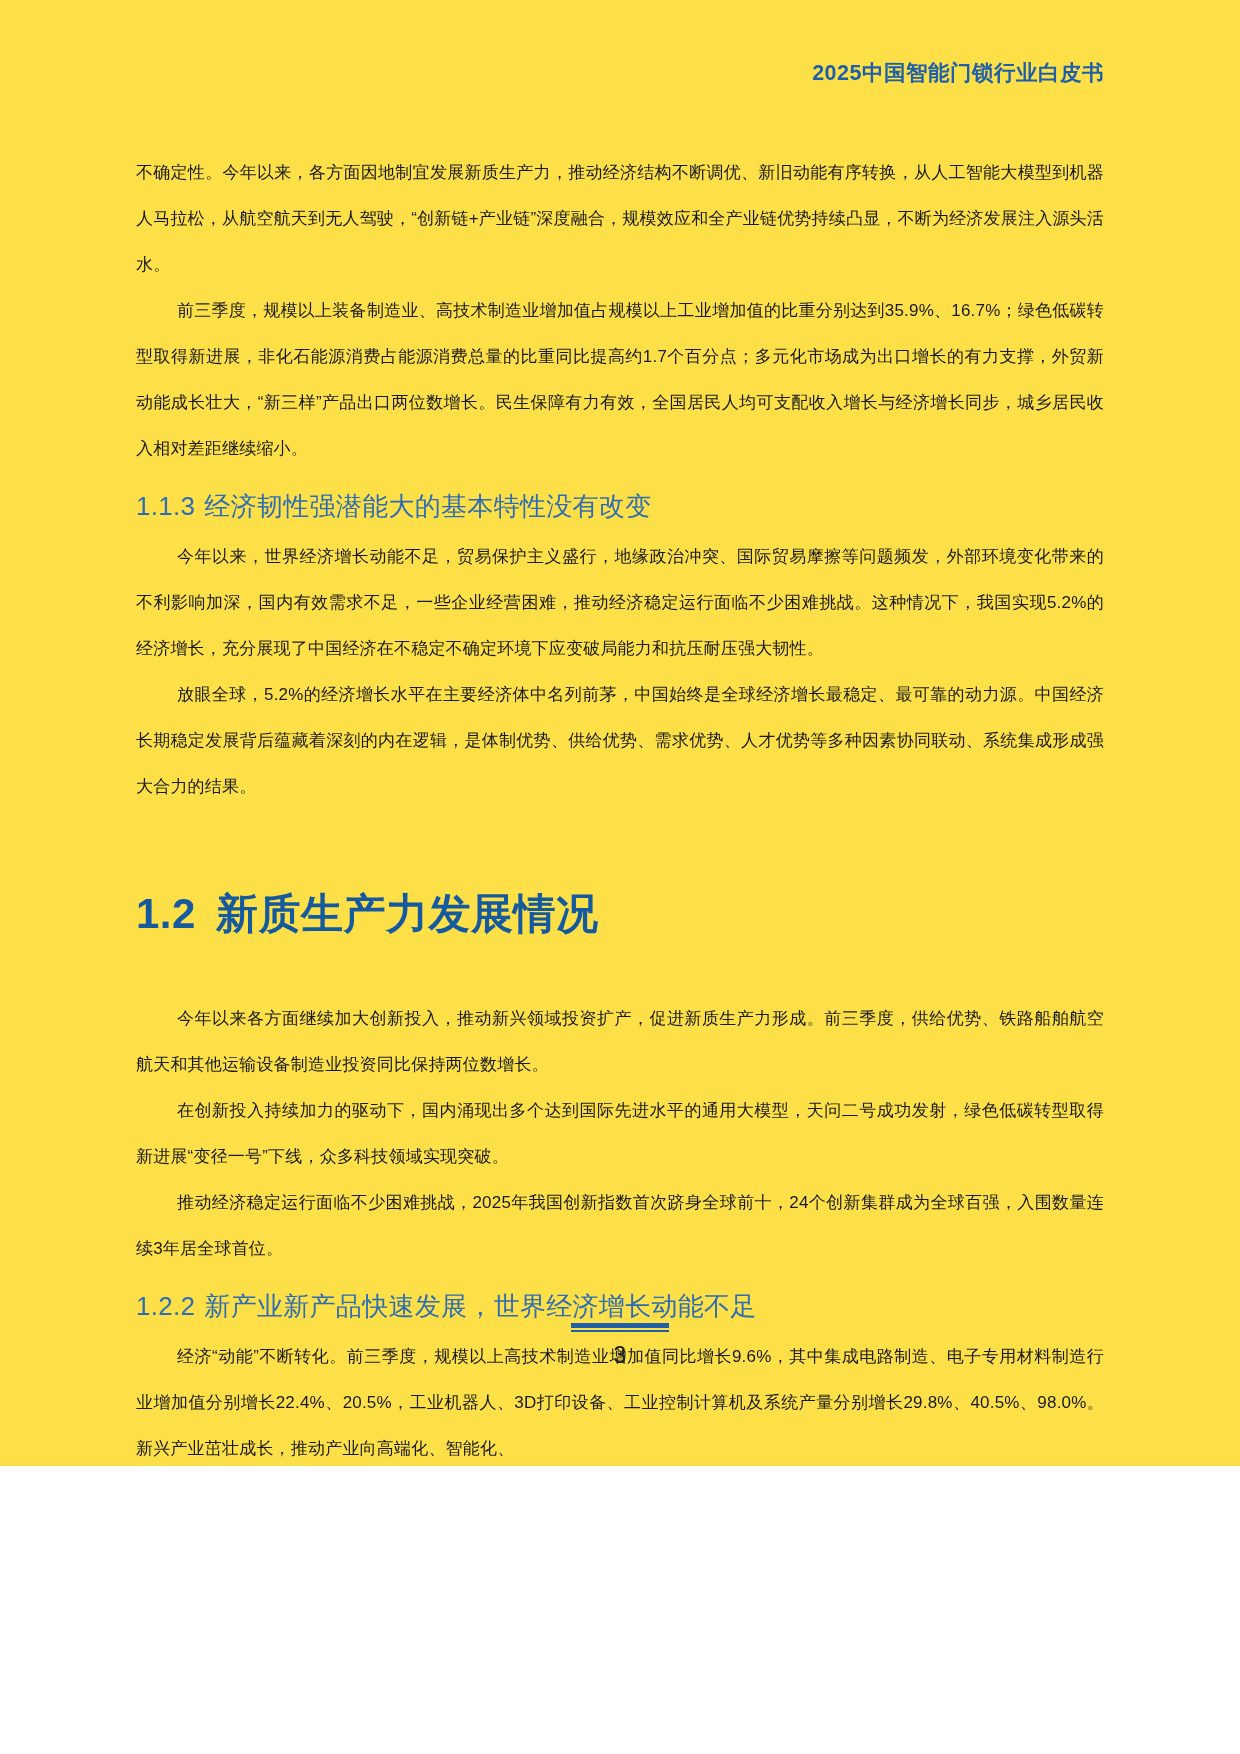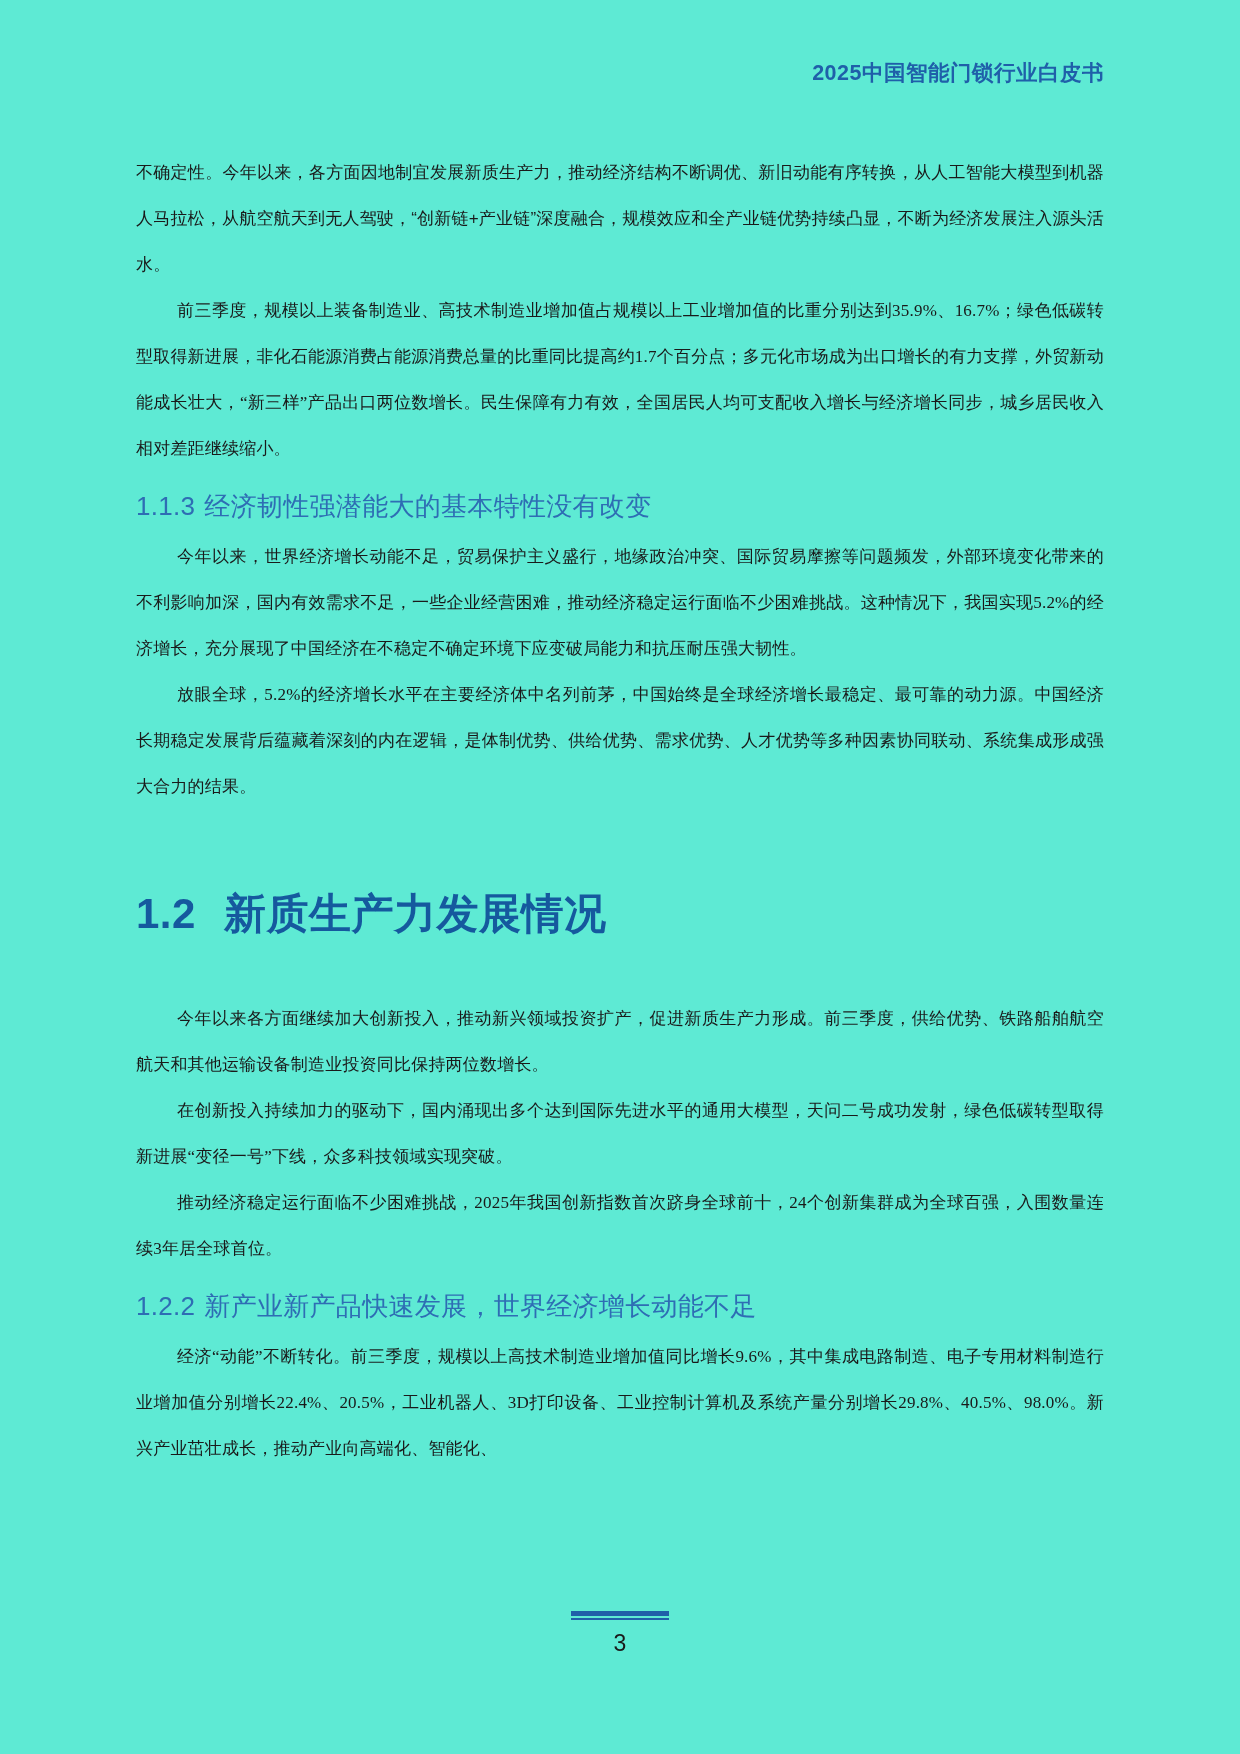--- a/index.html
+++ b/index.html
@@ -7,23 +7,23 @@
     padding: 0;
     background: #ffffff;
   }
   body {
     font-family: "Liberation Sans", "DejaVu Sans", sans-serif;
     color: #000000;
   }
   .page {
     position: relative;
     width: 1240px;
-    height: 1754px;
+    height: 1466px;
     margin: 0 auto;
-    background: #5eead4;
+    background: #fde047;
     box-sizing: border-box;
     overflow: hidden;
   }
 
   
   .page-header {
     position: absolute;
     top: 58px;
     right: 136px;
     text-align: right;
@@ -47,21 +47,20 @@
     font-size: 17px;
     line-height: 46px;
     color: #1a1a1a;
     text-align: justify;
     text-justify: inter-ideograph;
     letter-spacing: 0.2px;
     text-indent: 0;
   }
   p.body-text.indent {
     text-indent: 41px;
-    font-family: Liberation Serif, serif;
   }
   p.body-text + p.body-text {
     margin-top: 0;
   }
 
   
   h3.sub-heading {
     margin: 14px 0 8px 0;
     font-size: 26px;
     font-weight: 400;
@@ -76,21 +75,21 @@
   
   h2.section-heading {
     margin: 76px 0 54px 0;
     font-size: 42px;
     font-weight: 700;
     line-height: 56px;
     color: #15599E;
     letter-spacing: 0.5px;
   }
   h2.section-heading .num {
-    margin-right: 28px;
+    margin-right: 20px;
   }
 
   
   .footer {
     position: absolute;
     left: 0;
     right: 0;
     bottom: 96px;
     text-align: center;
   }

